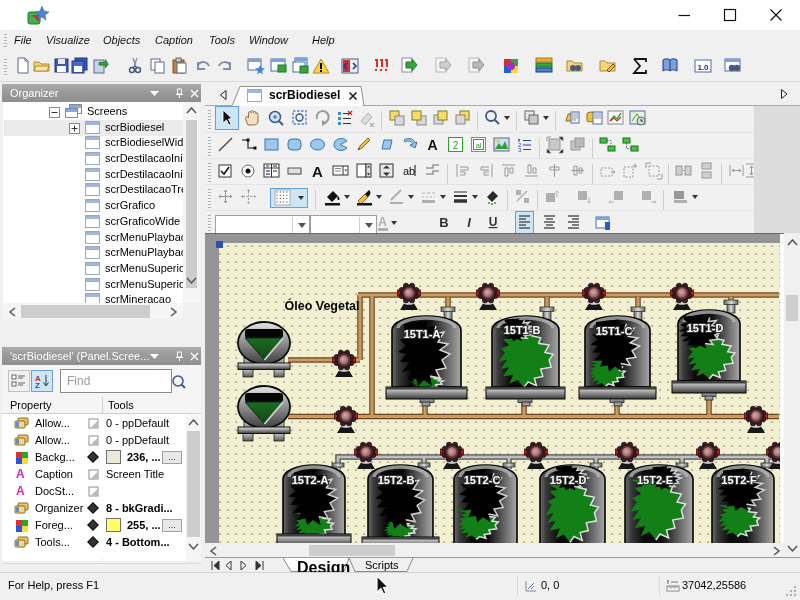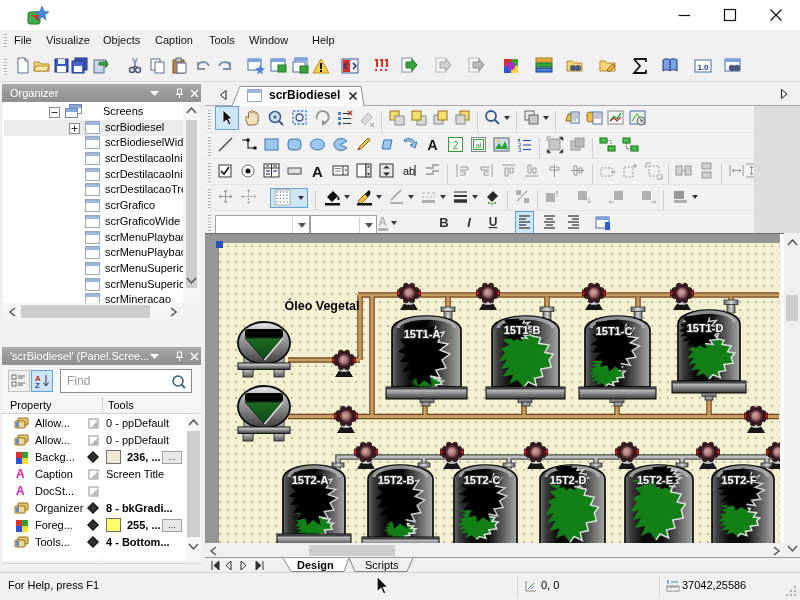--- a/index.html
+++ b/index.html
@@ -2,21 +2,21 @@
 <html><head>
 <meta charset="utf-8">
 <style>
 *{margin:0;padding:0;box-sizing:border-box;font-family:"Liberation Sans",sans-serif;}
 body{width:800px;height:600px;overflow:hidden;background:#f0f0f0;}
 #win{position:absolute;left:0;top:0;width:800px;height:600px;background:#f0f0f0;}
 .abs{position:absolute;}
 #title{left:0;top:0;width:800px;height:30px;background:#fff;}
 #title .txt{left:56px;top:8px;font-size:11.5px;color:#000;letter-spacing:0px;}
 .capbtn{top:0;width:46px;height:30px;}
-#menubar{left:0;top:30px;width:781px;height:23px;background:#f0f0f0;font-size:11px;color:#111;}
+#menubar{left:0;top:30px;width:781px;height:23px;background:#f0f0f0;font-size:11px;color:#111;font-style:italic;}
 #menubar span{position:absolute;top:4px;}
 .grip{width:3px;background:repeating-linear-gradient(#b0b0b0 0 1px,#f4f4f4 1px 3px);}
 #maintb{left:0;top:53px;width:800px;height:29px;background:#f0f0f0;border-bottom:1px solid #d9d9d9;}
 .tsep{position:absolute;width:1px;background:#cfcfcf;}
 #dock{left:0;top:82px;width:203px;height:490px;background:#f0f0f0;}
 .panel{position:absolute;left:2px;width:199px;background:#f0f0f0;}
 .phead{position:absolute;left:0;top:0;width:100%;height:18px;background:linear-gradient(#ababab,#9a9a9a 45%,#8f8f8f);color:#fff;font-size:11px;padding:3px 0 0 8px;}
 .phico{position:absolute;}
 .trow{position:absolute;left:1px;height:16px;font-size:11px;color:#000;white-space:nowrap;}
 .ticon{position:absolute;width:15px;height:13px;background:#fff;border:1px solid #9aa8c0;}
@@ -211,21 +211,21 @@
           <svg class="abs" style="left:46px;top:5px" width="11" height="11">
             <rect x="0.5" y="0.5" width="10" height="10" fill="#fff" stroke="#888"></rect>
             <line x1="2.5" y1="5.5" x2="8.5" y2="5.5" stroke="#333"></line>
           </svg>
           <svg class="abs" style="left:62px;top:2px" width="18" height="15">
             <rect x="4.5" y="0.5" width="12" height="9" fill="#fff" stroke="#7a8aa8"></rect>
             <rect x="5" y="1" width="11" height="3" fill="#86aade"></rect>
             <rect x="0.5" y="4.5" width="12" height="9" fill="#fff" stroke="#7a8aa8"></rect>
             <rect x="1" y="5" width="11" height="3" fill="#86aade"></rect>
           </svg>
-          <div class="trow" style="left:100px;top:3px;">Screens</div>
+          <div class="trow" style="left:84px;top:3px;">Screens</div>
           <div class="abs" style="left:1px;top:18px;width:180px;height:16px;background:#ebebeb;"></div>
           <svg class="abs" style="left:66px;top:21px" width="11" height="11">
             <rect x="0.5" y="0.5" width="10" height="10" fill="#fff" stroke="#888"></rect>
             <line x1="2.5" y1="5.5" x2="8.5" y2="5.5" stroke="#333"></line>
             <line x1="5.5" y1="2.5" x2="5.5" y2="8.5" stroke="#333"></line>
           </svg>
           <div class="ticon" style="left:82px;top:19px;"></div>
           <div class="trow" style="left:102px;top:19px;">scrBiodiesel</div>
           <div class="ticon" style="left:82px;top:34px;"></div>
           <div class="trow" style="left:102px;top:34px;">scrBiodieselWide</div>
@@ -287,21 +287,21 @@
             <path d="M7 3 L14 3 M7 5 L12 5 M7 10 L14 10 M7 12 L12 12" stroke="#666"></path>
           </svg>
         </div>
 <div class="abs pressed" style="left:29px;top:23px;width:22px;height:22px;">
           <svg class="abs" style="left:2px;top:2px;" width="16" height="16" viewBox="0 0 16 16">
             <text x="1" y="8" font-size="8" font-weight="bold" fill="#c03010">A</text>
             <text x="1" y="15" font-size="8" font-weight="bold" fill="#2040c0">Z</text>
             <path d="M12 2 L12 12 M9.5 9.5 L12 13 L14.5 9.5" stroke="#333" fill="none"></path>
           </svg>
         </div>
-<div class="cmb" style="left:58px;top:22px;width:132px;height:24px;border-color:#8a8a8a;">
+<div class="cmb" style="left:58px;top:22px;width:112px;height:24px;border-color:#8a8a8a;">
 <span class="abs" style="left:6px;top:4px;color:#9a9a9a;font-size:12px;">Find</span>
           <svg class="abs" style="left:110px;top:4px;" width="16" height="16" viewBox="0 0 16 16">
             <circle cx="7" cy="7" r="5" fill="none" stroke="#3a5a8c" stroke-width="1.5"></circle>
             <line x1="10.5" y1="10.5" x2="14" y2="14" stroke="#3a5a8c" stroke-width="1.8"></line>
           </svg>
         </div>
 <div class="abs" style="left:0;top:50px;width:199px;height:17px;background:#f5f5f5;border-bottom:1px solid #d0d0d0;font-size:11px;">
 <span class="abs" style="left:8px;top:2px;">Property</span>
           <span class="abs" style="left:106px;top:2px;">Tools</span>
 <div class="abs" style="left:100px;top:0;width:1px;height:17px;background:#d0d0d0;"></div>
@@ -1334,21 +1334,21 @@
             <path d="M20 0 L15 4.5 L20 9 Z" fill="none"></path>
             <path d="M30 0 L35 4.5 L30 9 Z" fill="none"></path>
             <path d="M45 0 L50 4.5 L45 9 Z"></path>
             <path d="M52 0 L52 9"></path>
           </g>
         </svg>
 <svg class="abs" style="left:78px;top:0px" width="140" height="15" viewBox="0 0 140 15">
           <path d="M0,0 L8,13.5 L61,13.5 L66,0" fill="#fff" stroke="#888" stroke-width="1"></path>
           <path d="M66,0 L72,13.5 L124,13.5 L130,0" fill="none" stroke="#888" stroke-width="1"></path>
         </svg>
-<span class="abs" style="left:92px;top:1px;font-size:11px;font-weight:bold;">Design</span>
+<span class="abs" style="left:92px;top:1px;font-size:16px;font-weight:bold;">Design</span>
 <span class="abs" style="left:160px;top:1px;font-size:11px;">Scripts</span>
 <div class="abs" style="left:0px;top:-1px;width:595px;height:1px;background:#9a9a9a;"></div>
 </div>
 </div>
 <div class="abs" id="status">
 <span class="abs" style="left:8px;top:6px;">For Help, press F1</span>
 <svg class="abs" style="left:375px;top:2px" width="16" height="22" viewBox="0 0 16 22">
         <path d="M2 1 L2 17 L6 13.5 L8.5 19 L11 18 L8.5 12.5 L13 12 Z" fill="#111" stroke="#fff" stroke-width="1.2"></path>
       </svg>
 <div class="abs" style="left:517px;top:3px;width:1px;height:20px;background:#d8d8d8;"></div>

